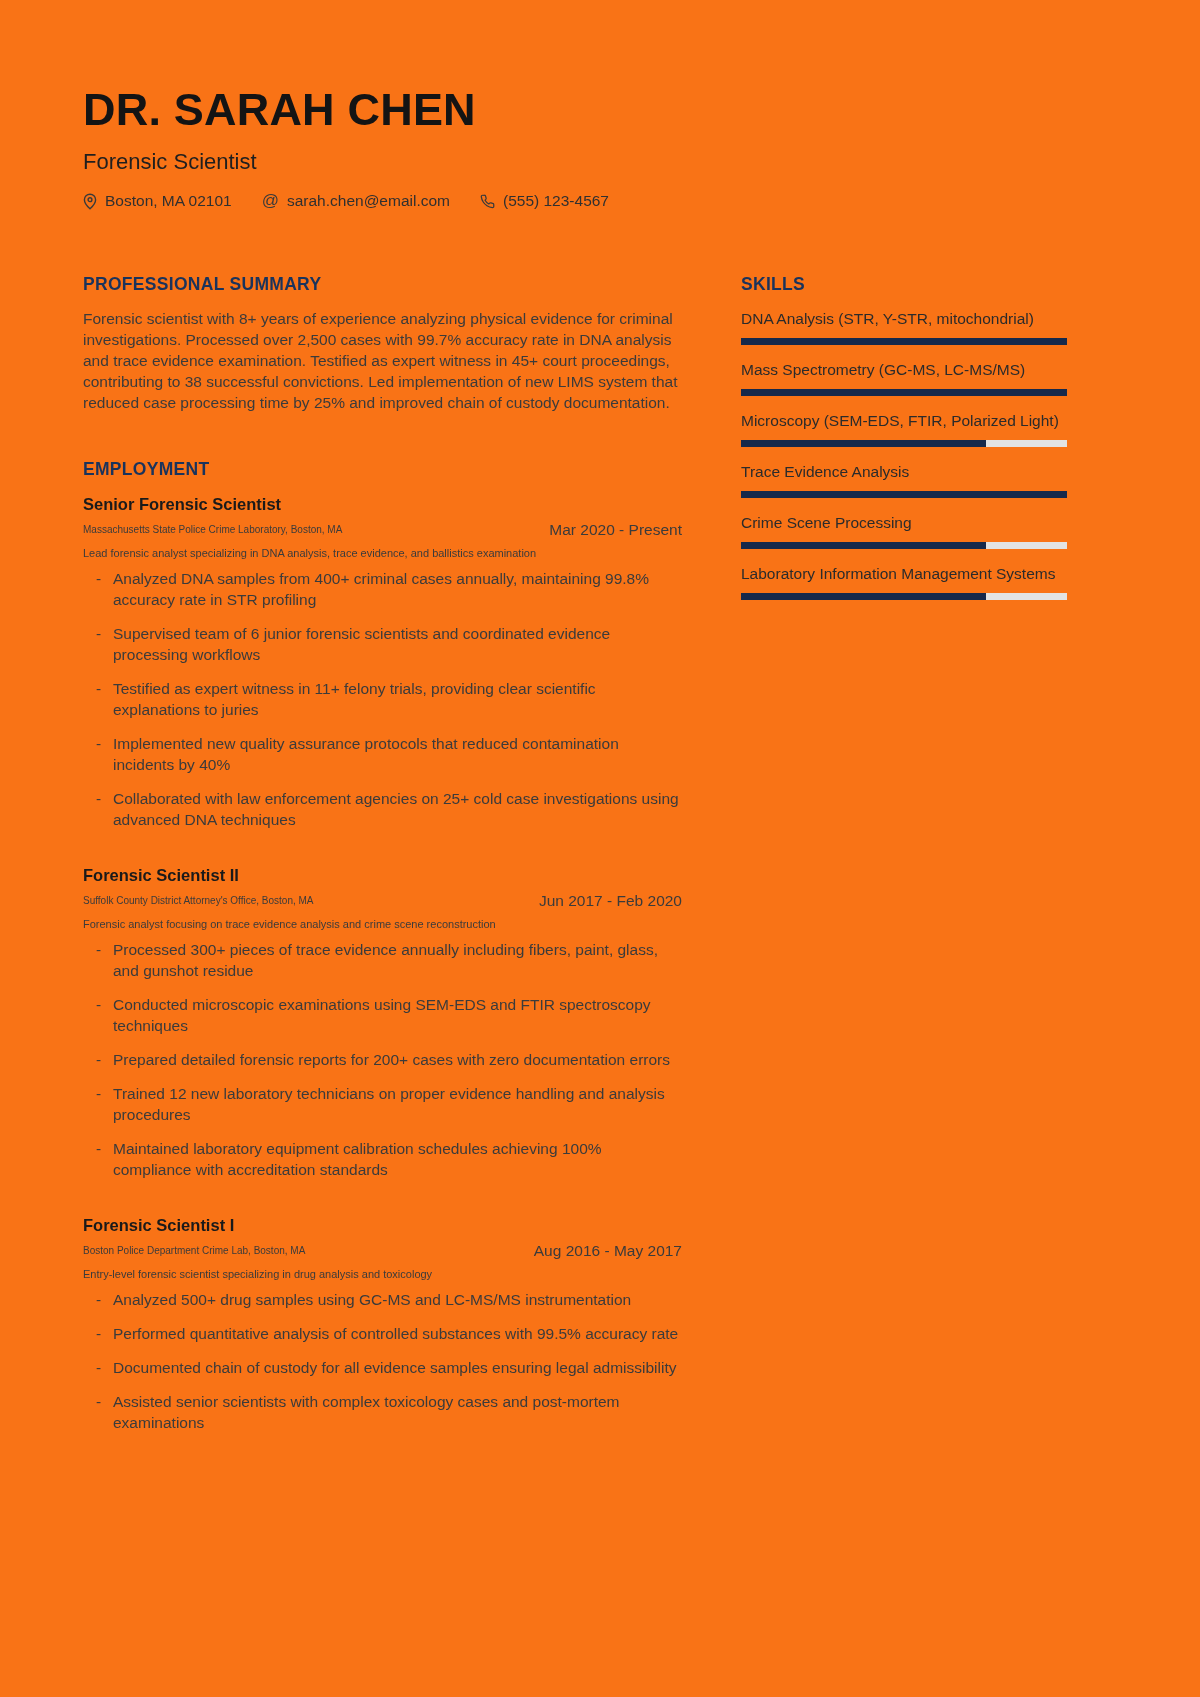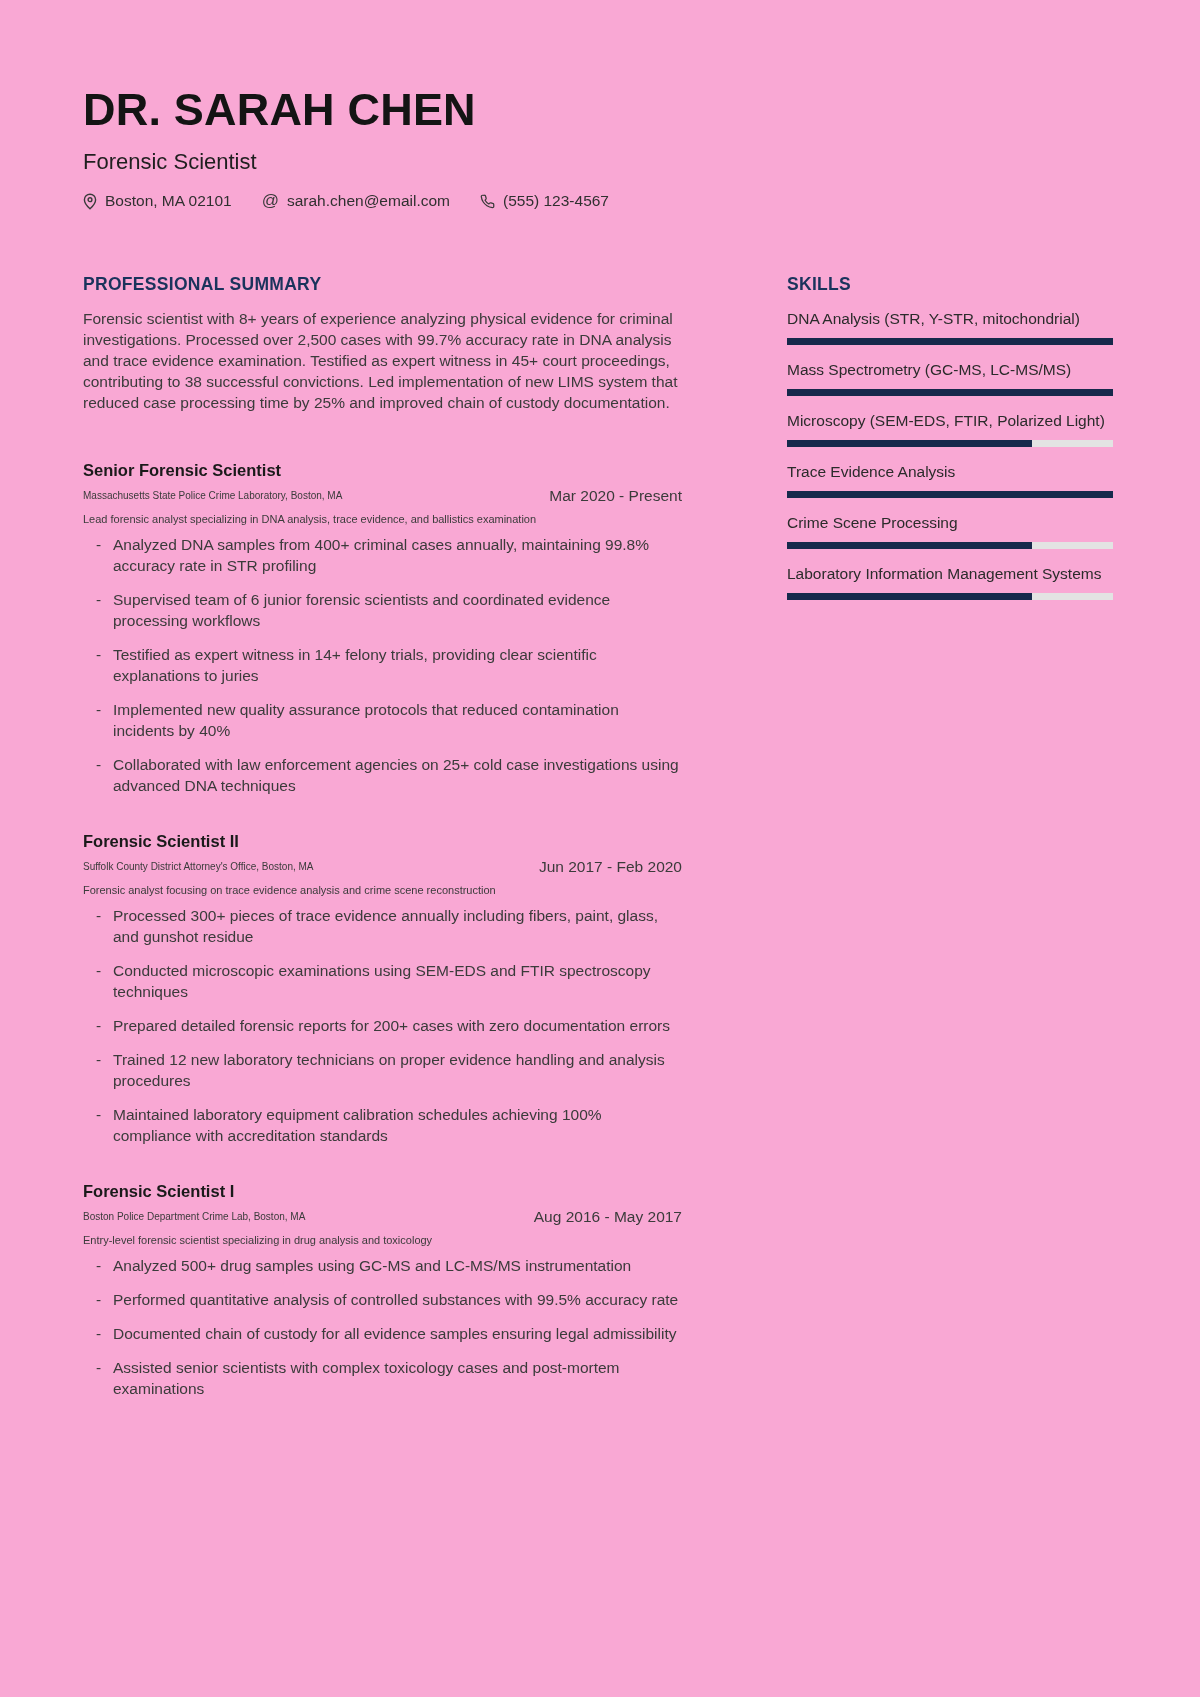--- a/index.html
+++ b/index.html
@@ -6,21 +6,21 @@
   html, body { background: #ffffff; }
   body {
     font-family: "Liberation Sans", "DejaVu Sans", sans-serif;
     color: #3b3b3b;
   }
   .page {
     position: relative;
     width: 1200px;
     height: 1697px;
     margin: 0 auto;
-    background: #f9a8d4;
+    background: #f97316;
     padding: 88px 87px 40px 83px;
     overflow: hidden;
   }
   
   .name {
     font-size: 45px;
     font-weight: 700;
     color: #141414;
     letter-spacing: 0.2px;
     line-height: 44px;
@@ -42,21 +42,21 @@
   }
   .contact-item { display: flex; align-items: center; gap: 8px; }
   .contact-item .cicon { display: inline-flex; align-items: center; color: #3a3a3a; }
   .contact-item .cicon svg { display: block; }
   .at-glyph { font-size: 17px; font-weight: 400; color: #3a3a3a; line-height: 16px; }
   
   .columns {
     margin-top: 64px;
     display: grid;
     grid-template-columns: 599px 326px;
-    column-gap: 105px;
+    column-gap: 59px;
     align-items: start;
   }
   h2.section-heading {
     font-size: 17.5px;
     font-weight: 700;
     color: #1a335c;
     letter-spacing: 0.3px;
     line-height: 20px;
     margin-bottom: 14px;
   }
@@ -174,20 +174,21 @@
 
   <div class="columns">
 
     <div>
       <div>
         <h2 class="section-heading">PROFESSIONAL SUMMARY</h2>
         <p class="summary-text">Forensic scientist with 8+ years of experience analyzing physical evidence for criminal investigations. Processed over 2,500 cases with 99.7% accuracy rate in DNA analysis and trace evidence examination. Testified as expert witness in 45+ court proceedings, contributing to 38 successful convictions. Led implementation of new LIMS system that reduced case processing time by 25% and improved chain of custody documentation.</p>
       </div>
 
       <div class="employment-section">
+        <h2 class="section-heading">EMPLOYMENT</h2>
         <div id="jobs-container">
   <div class="job">
     <div class="job-title">Senior Forensic Scientist</div>
     <div class="company-row">
       <div class="company">Massachusetts State Police Crime Laboratory, Boston, MA</div>
       <div class="dates">Mar 2020 - Present</div>
     </div>
     <div class="job-desc">Lead forensic analyst specializing in DNA analysis, trace evidence, and ballistics examination</div>
     <div class="bullets">
   <div class="bullet">
@@ -195,21 +196,21 @@
     <span class="btext">Analyzed DNA samples from 400+ criminal cases annually, maintaining 99.8% accuracy rate in STR profiling</span>
   </div>
 
   <div class="bullet">
     <span class="dash">-</span>
     <span class="btext">Supervised team of 6 junior forensic scientists and coordinated evidence processing workflows</span>
   </div>
 
   <div class="bullet">
     <span class="dash">-</span>
-    <span class="btext">Testified as expert witness in 14+ felony trials, providing clear scientific explanations to juries</span>
+    <span class="btext">Testified as expert witness in 11+ felony trials, providing clear scientific explanations to juries</span>
   </div>
 
   <div class="bullet">
     <span class="dash">-</span>
     <span class="btext">Implemented new quality assurance protocols that reduced contamination incidents by 40%</span>
   </div>
 
   <div class="bullet">
     <span class="dash">-</span>
     <span class="btext">Collaborated with law enforcement agencies on 25+ cold case investigations using advanced DNA techniques</span>

